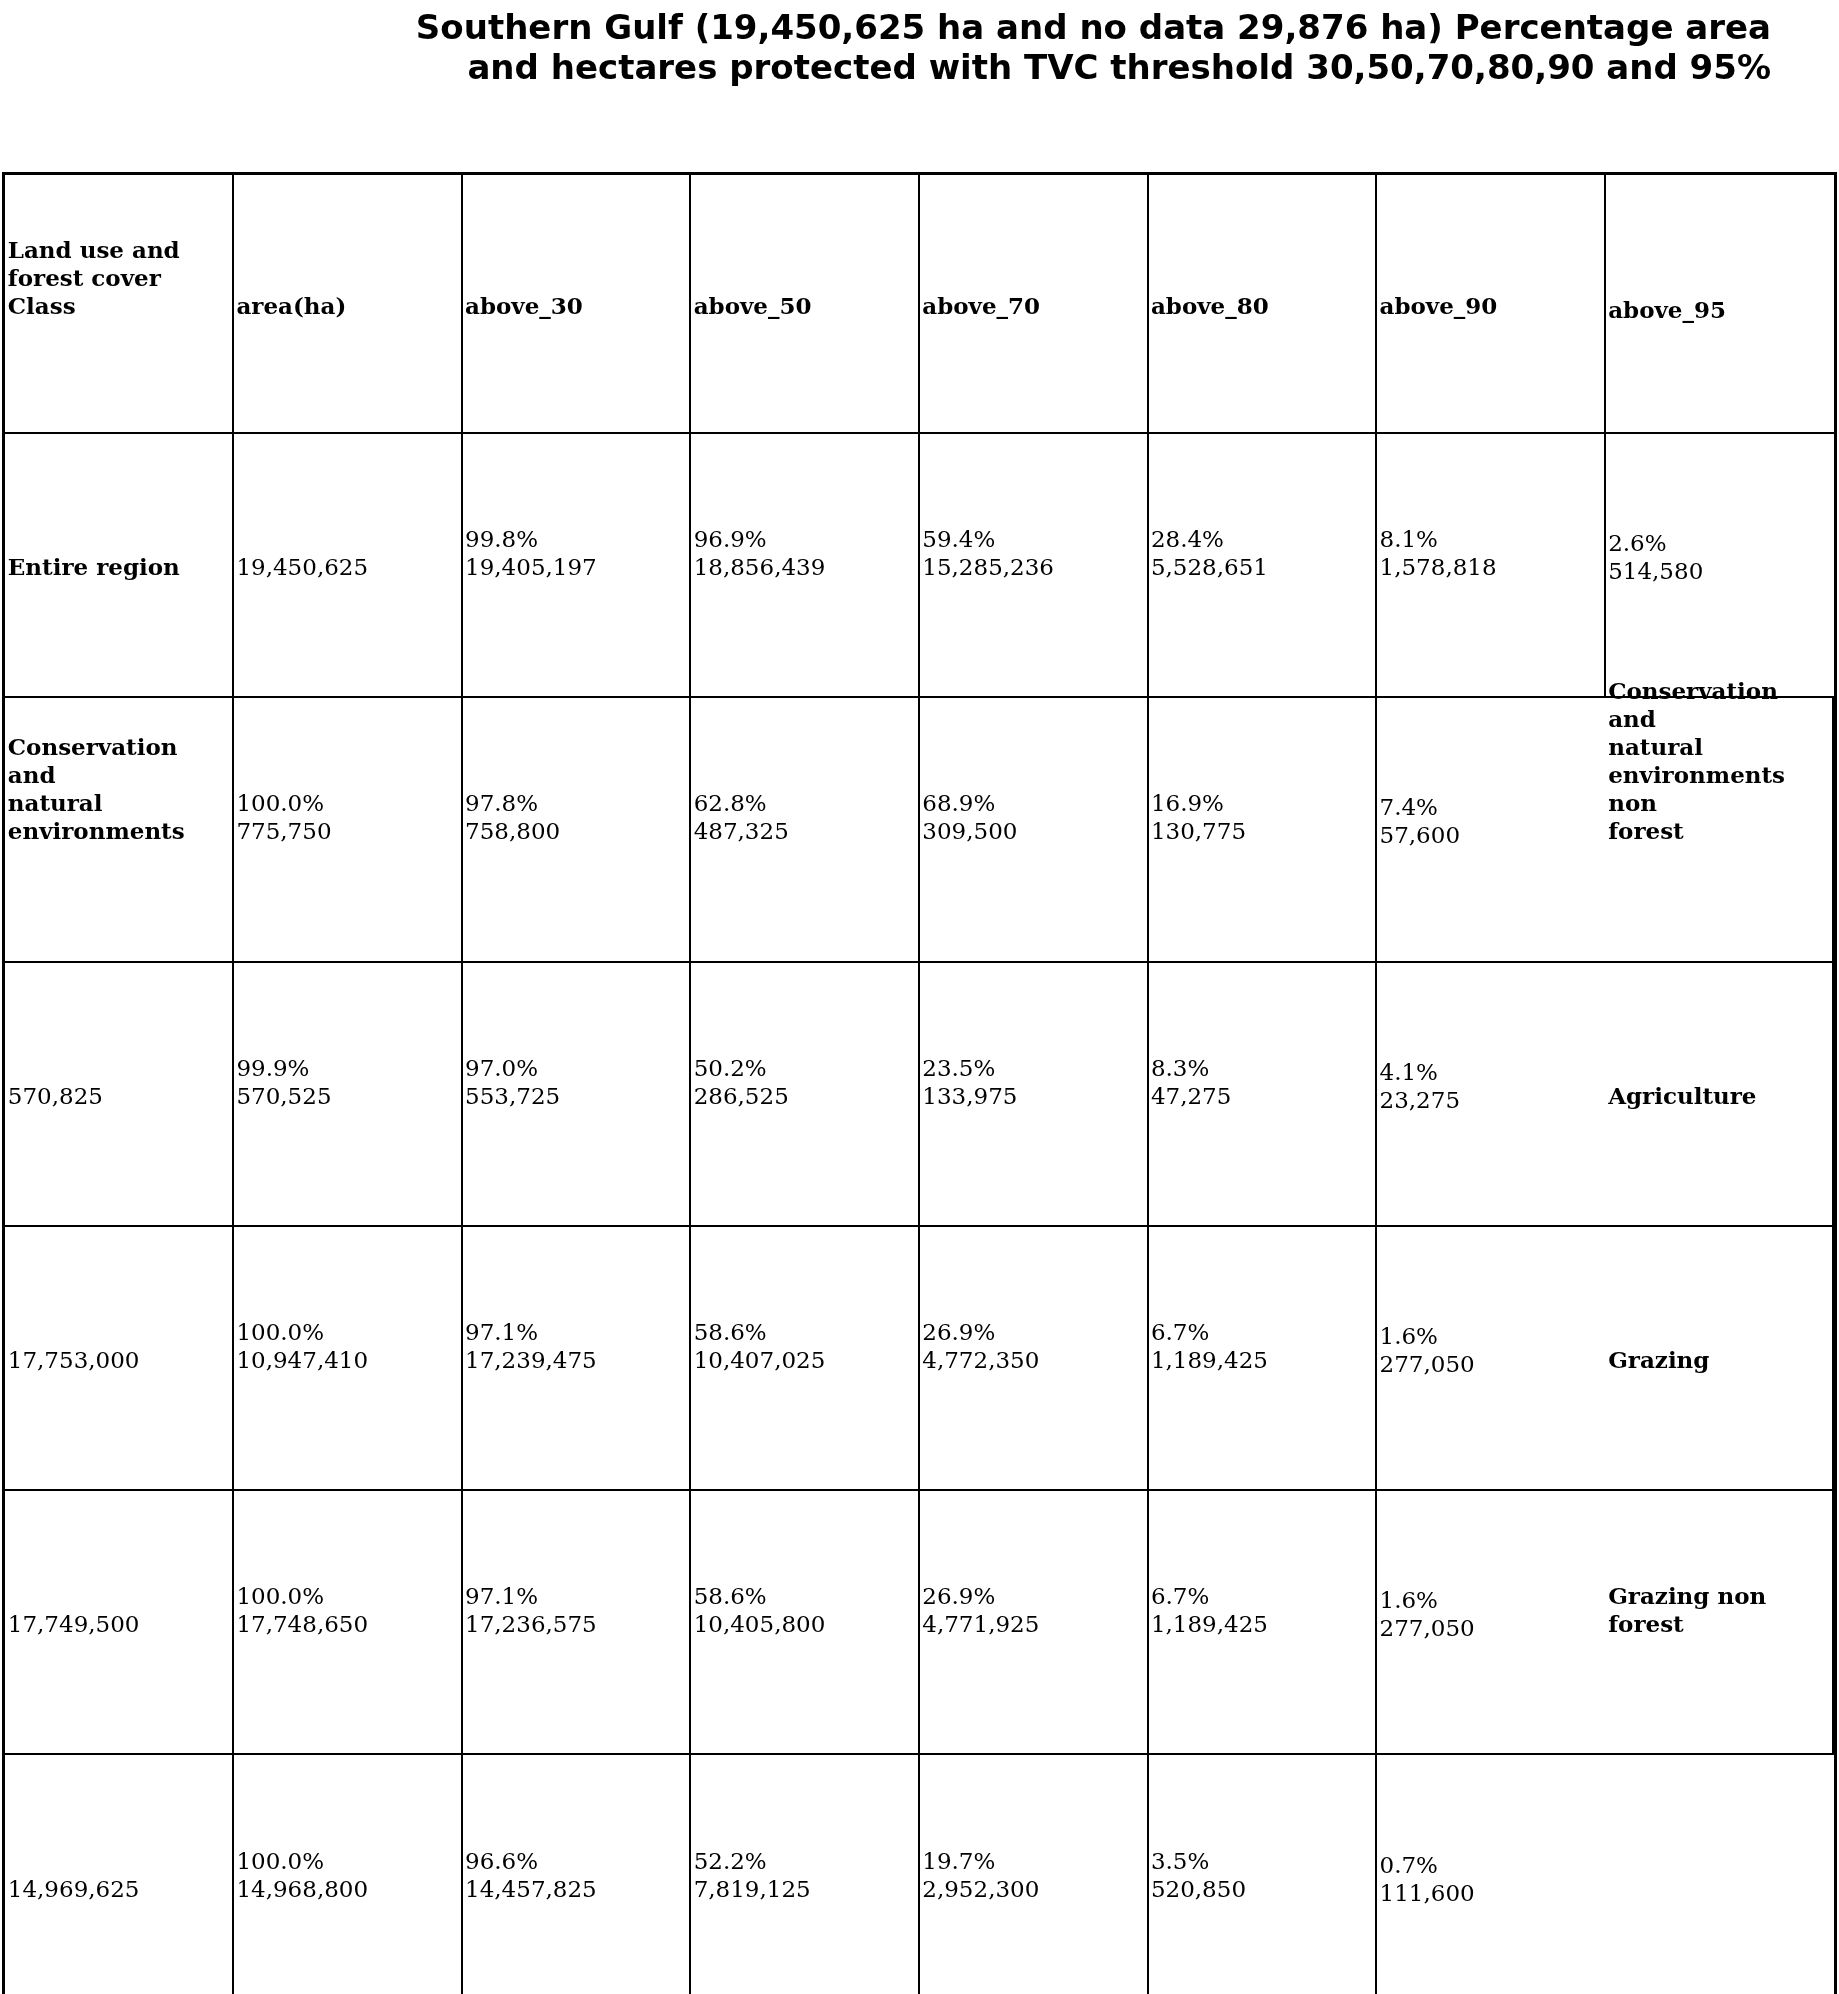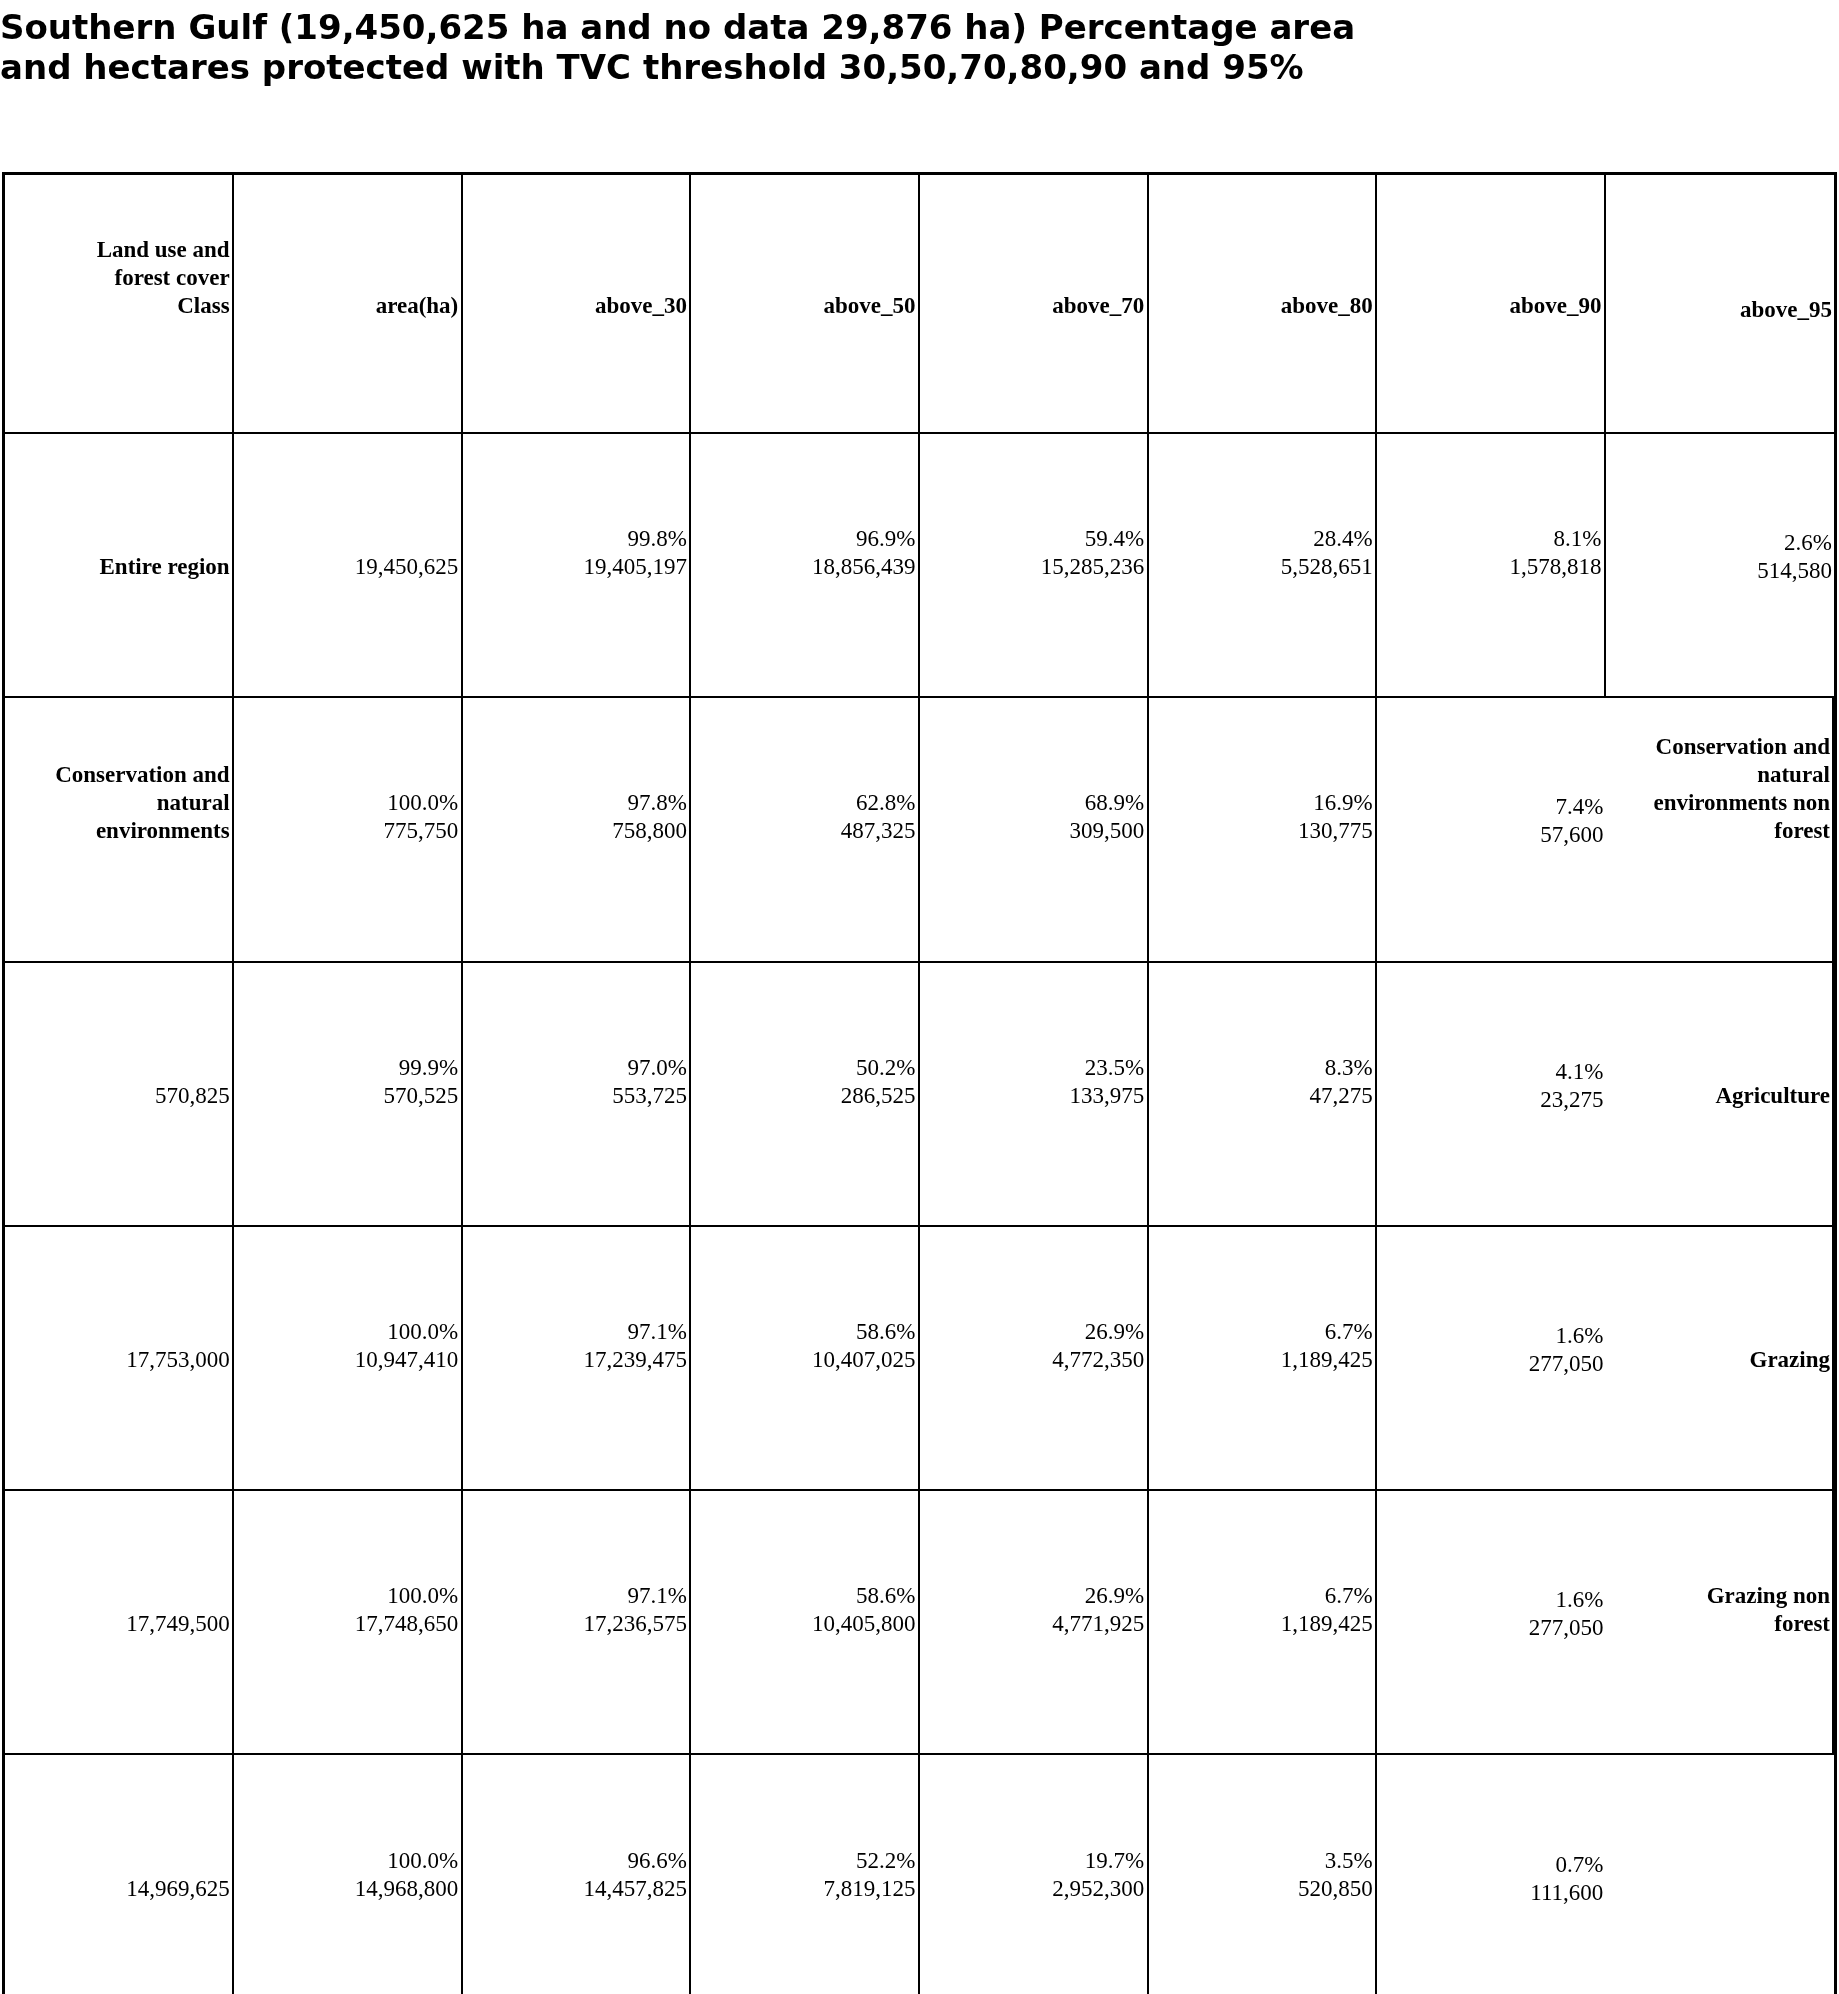--- a/index.html
+++ b/index.html
@@ -1,32 +1,32 @@
 <!DOCTYPE html>
 <html style="font-size:6.4px"><head>
 <meta charset="utf-8">
 <style>
   html,body { margin:0; padding:0; background:#ffffff; }
   .page { position:relative; width:1839px; height:2548px; background:#ffffff;
           font-family:"DejaVu Serif", serif; color:#000; overflow:hidden; }
 
   
-  .title { position:absolute; top:7.2px; left:0; width:1771px; text-align:left;
+  .title { position:absolute; top:7.2px; left:0; width:1771px; text-align:right;
            font-family:"DejaVu Sans", sans-serif; font-weight:bold;
            font-size:34px; line-height:40px; color:#000; }
 
   
   .tbl { position:absolute; left:2.4px; top:172px; width:1835px; height:2115px;
          box-sizing:border-box; border:3.2px solid #000; display:grid;
          grid-template-columns:repeat(8,1fr); grid-template-rows:259px repeat(7,1fr); }
   .cell { position:relative; box-sizing:border-box;
           border-right:2px solid #000; border-bottom:2.4px solid #000; background:#fff; }
   .cell.lc { border-right:none;margin-top:8px; }
   .cc { position:absolute; left:2.4px; right:2.4px; bottom:calc(50% - 16px);
-        text-align:right; font-size:23px; line-height:28px; white-space:pre-line;font-family:Liberation Serif, serif; }
+        text-align:left; font-size:23px; line-height:28px; white-space:pre-line; }
   .cc.lbl { font-weight:bold; }
   .cc div { white-space:nowrap; }
 </style>
 </head>
 <body>
 
 <div class="page">
 
   <div class="title">
     <div>Southern Gulf (19,450,625 ha and no data 29,876 ha) Percentage area</div>

